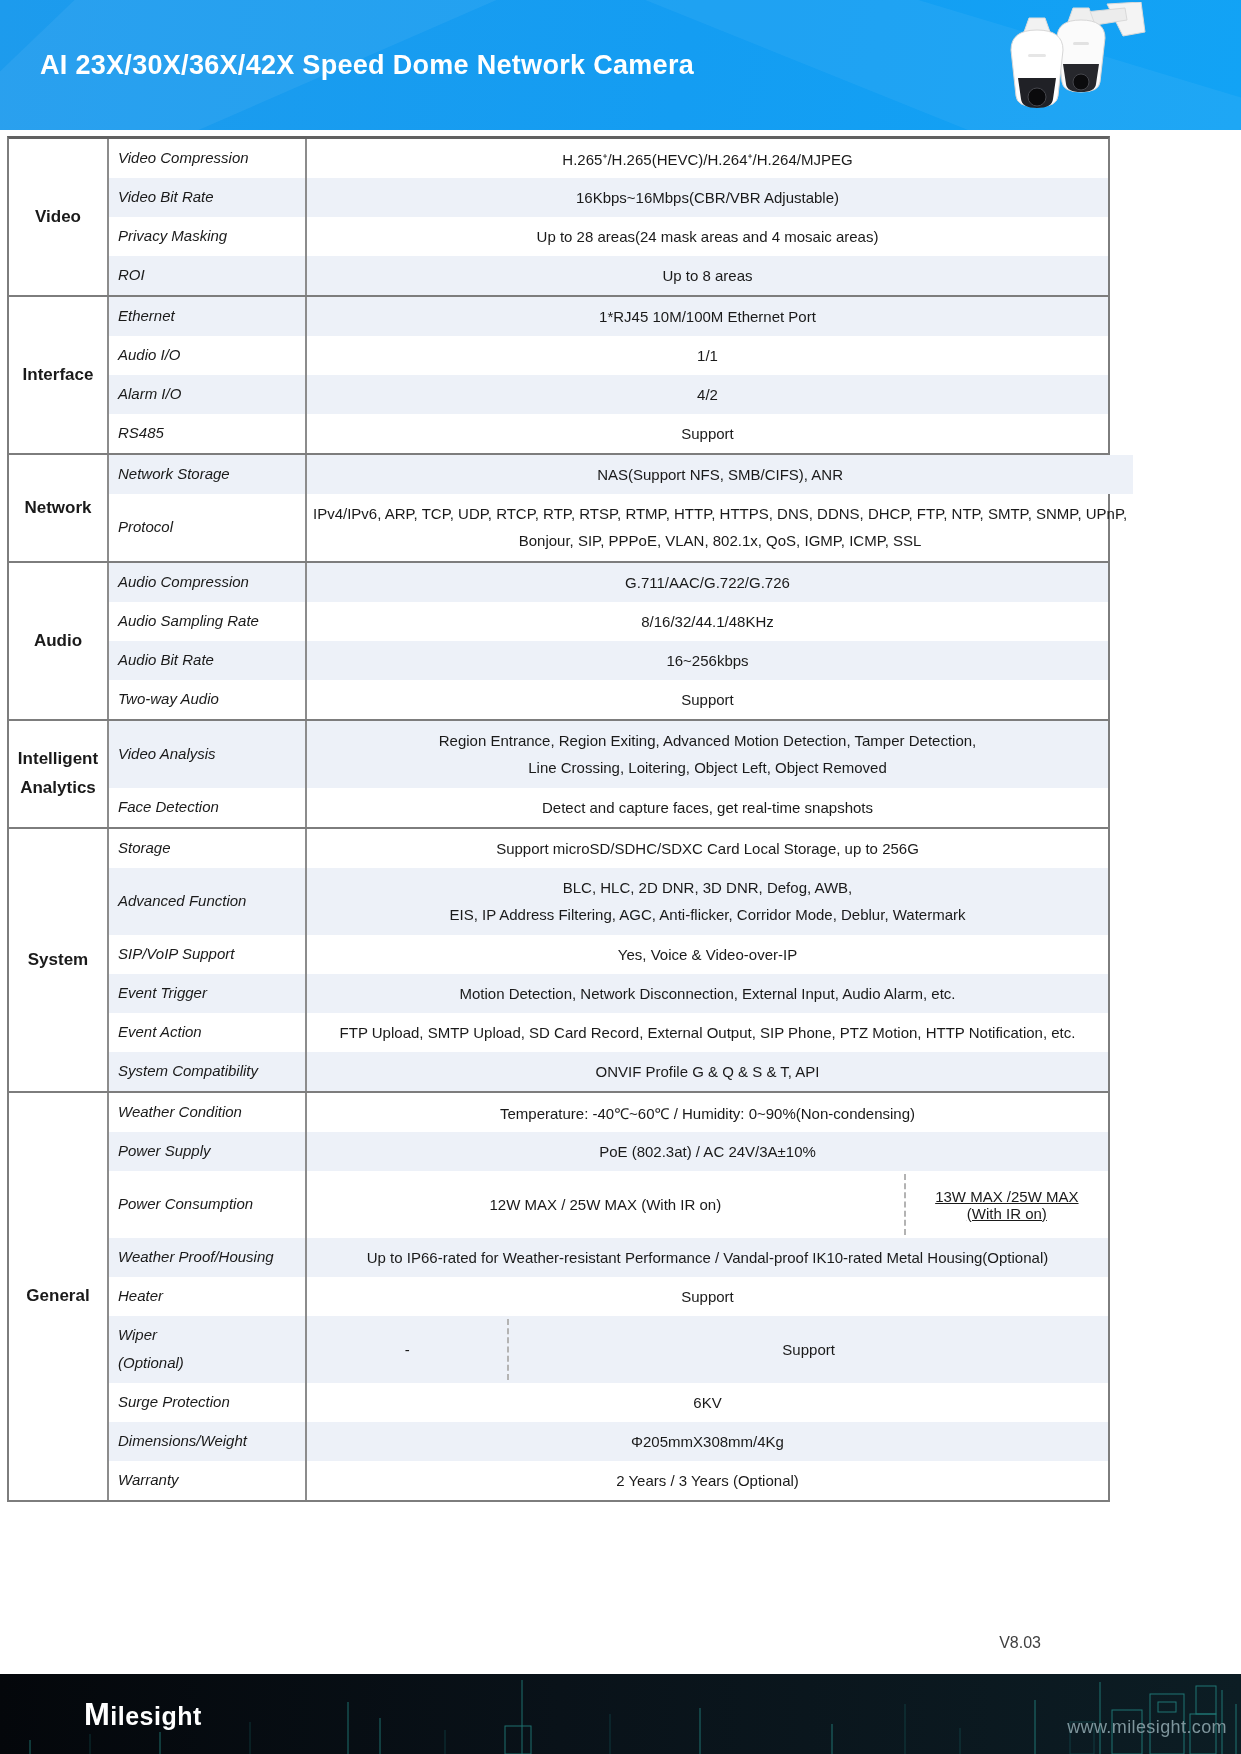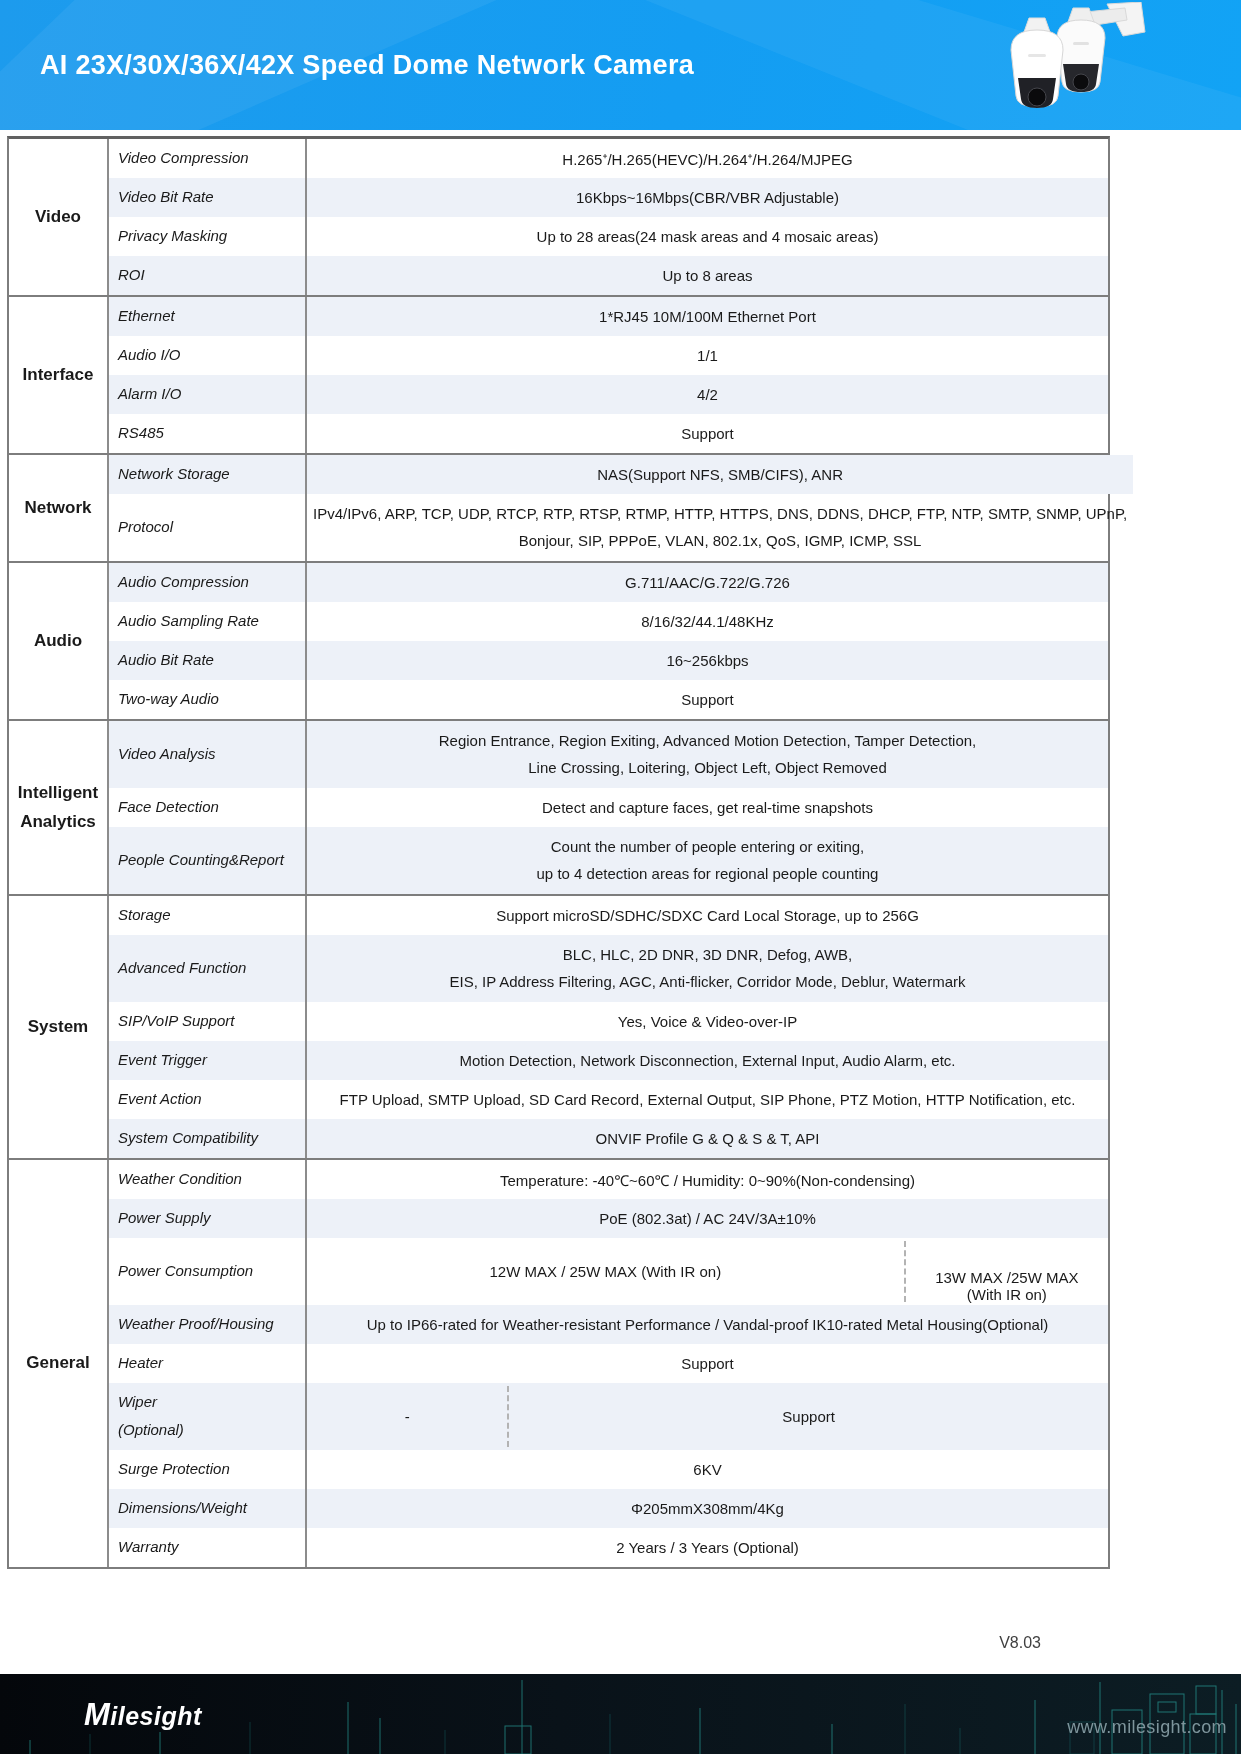--- a/index.html
+++ b/index.html
@@ -56,33 +56,33 @@
     flex:1; display:flex; flex-direction:column; align-items:center; justify-content:center;
     text-align:center; font-size:15px; padding:2px 6px;
   }
   .value.multi { justify-content:space-evenly; }
   .value .ln { line-height:1.25; white-space:nowrap; }
   .split { flex:1; display:flex; align-items:stretch; }
   .split .cell {
     display:flex; flex-direction:column; align-items:center; justify-content:center;
     text-align:center; font-size:15px; padding:2px 6px;
   }
-  .split .cell.multi { justify-content:flex-end; }
+  .split .cell.multi { justify-content:center;text-decoration:underline; }
   .split .divider { border-left:2px dashed #b3b3b3; margin:3px 0; }
 
   
   .version { position:absolute; top:1634px; right:200px; font-size:16px; color:#404040; }
   .footer {
     position:absolute; left:0; bottom:0; width:1241px; height:80px; overflow:hidden;
     background:linear-gradient(90deg,#04070b 0%,#091219 45%,#0c1d24 100%);
   }
   .footer svg { position:absolute; inset:0; }
   .logo {
     position:absolute; left:84px; top:50%; transform:translateY(-48%);
-    color:#fff; font-size:25px; font-style:italic; font-weight:600; letter-spacing:.5px;
+    color:#fff; font-size:25px; font-weight:600; letter-spacing:.5px;
   }
   .logo .big-m { font-size:31px; }
   .website {
     position:absolute; right:14px; bottom:16px;
     font-size:18px; color:#7e959c; letter-spacing:.4px;
   }
 </style>
 </head>
 <body>
 
@@ -231,29 +231,20 @@
           <div class="value multi">
             <div class="ln">Region Entrance, Region Exiting, Advanced Motion Detection, Tamper Detection,</div>
             <div class="ln">Line Crossing, Loitering, Object Left, Object Removed</div>
           </div>
         </div>
         <div class="row">
           <div class="label">
             <div class="ln">Face Detection</div>
           </div>
           <div class="value">Detect and capture faces, get real-time snapshots</div>
-        </div>
-        <div class="row shade tall">
-          <div class="label">
-            <div class="ln">People Counting&amp;Report</div>
-          </div>
-          <div class="value multi">
-            <div class="ln">Count the number of people entering or exiting,</div>
-            <div class="ln">up to 4 detection areas for regional people counting</div>
-          </div>
         </div>
       </div>
     </div>
     <div class="section">
       <div class="cat">System</div>
       <div class="rows">
         <div class="row">
           <div class="label">
             <div class="ln">Storage</div>
           </div>

